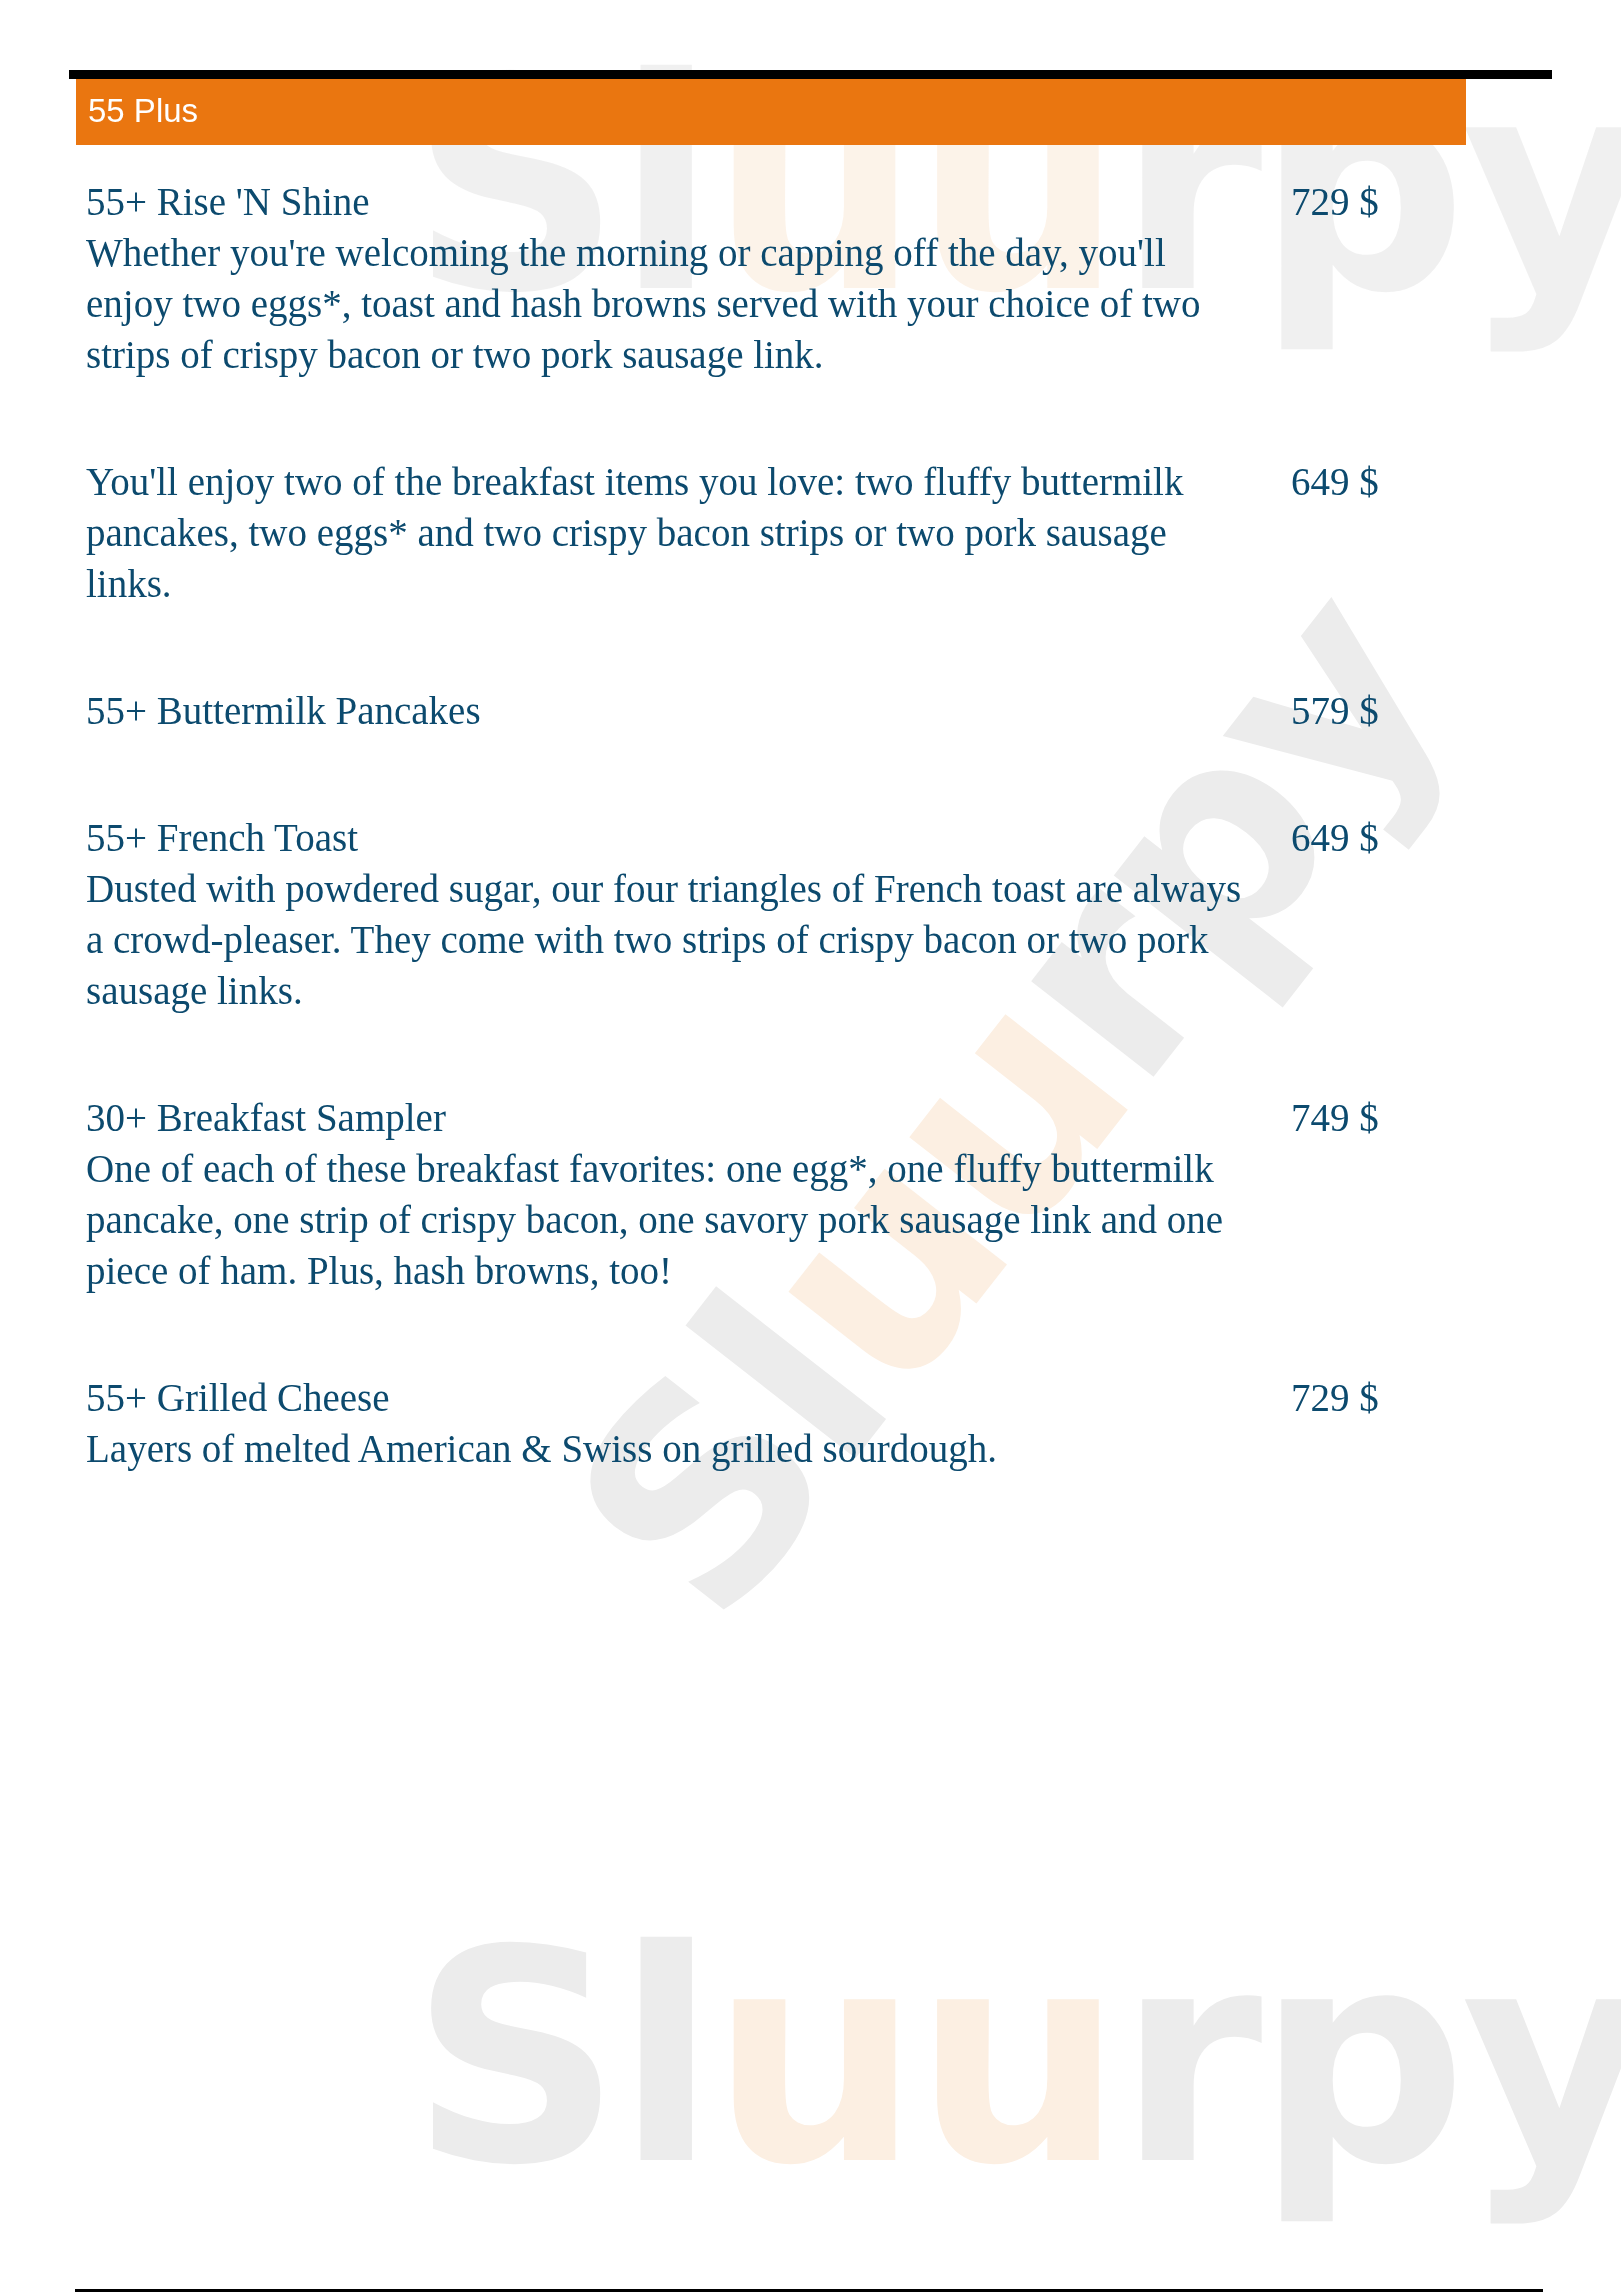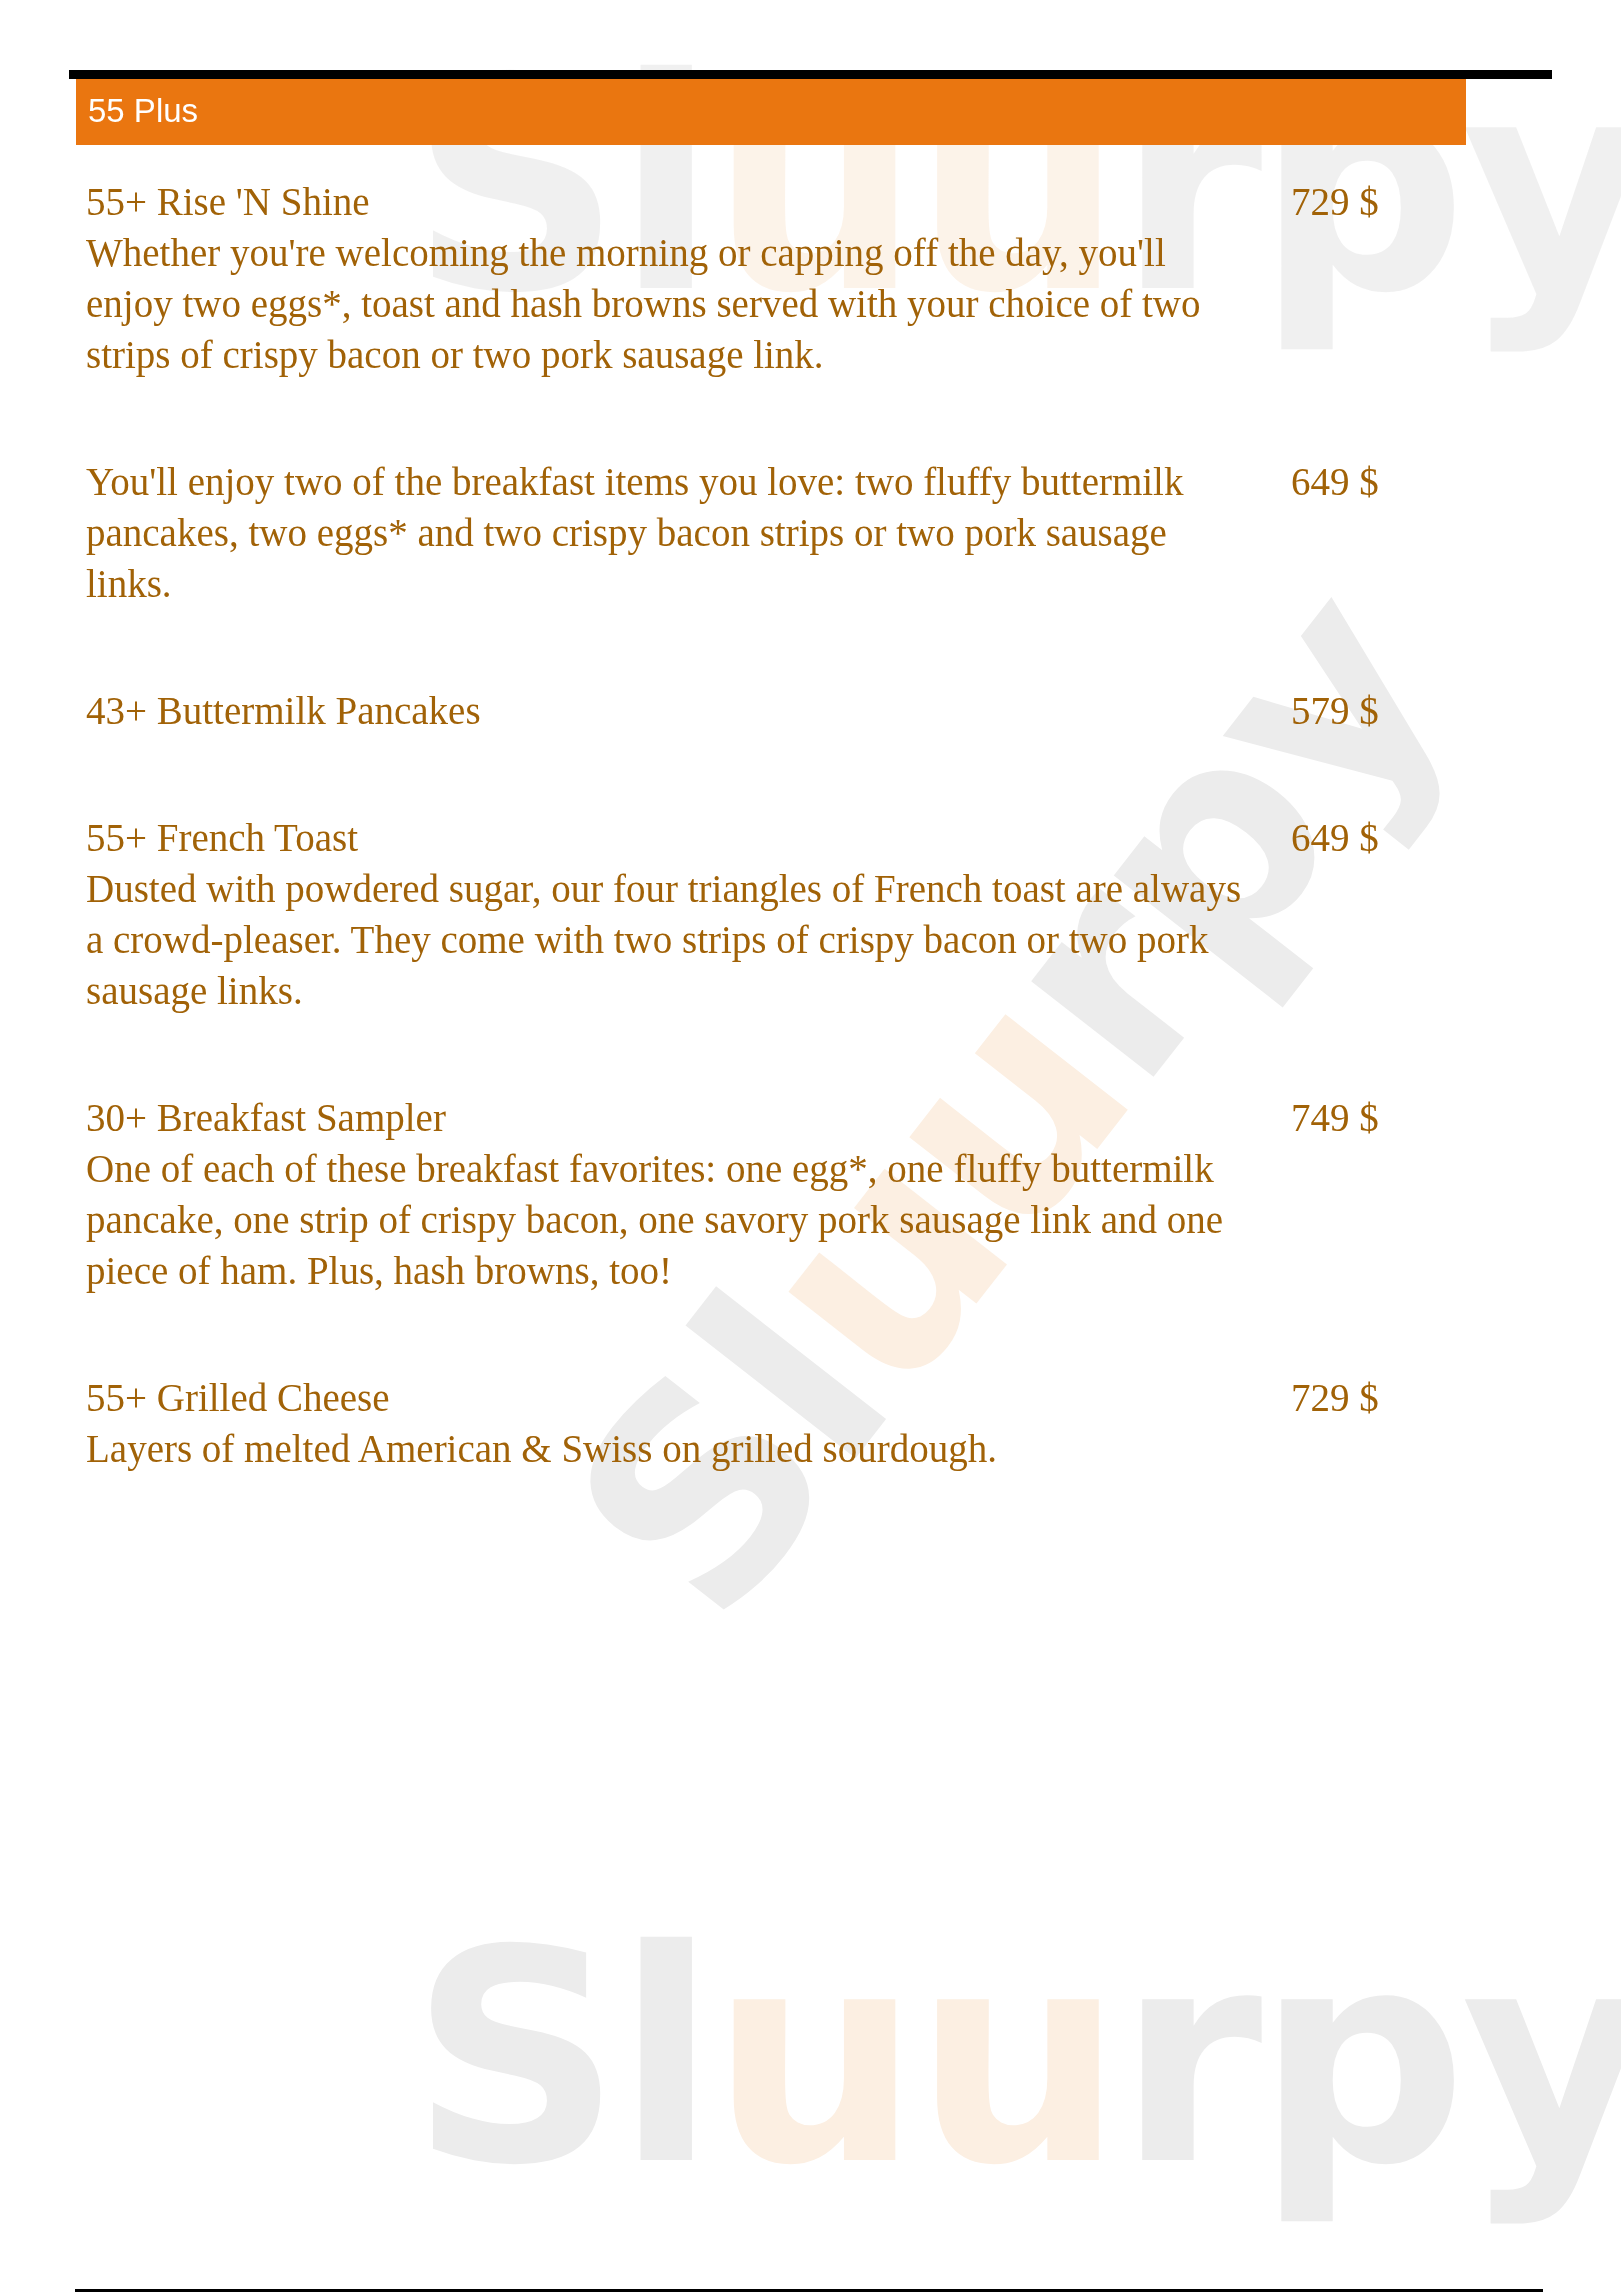--- a/index.html
+++ b/index.html
@@ -7,21 +7,21 @@
   .wm { position:absolute; font-family:"DejaVu Sans", sans-serif; font-weight:bold; white-space:nowrap; line-height:1; letter-spacing:-5.9px; pointer-events:none; z-index:1; }
   .wm .g { color:#ececec; }
   .wm .o { color:#fcefe2; }
   .wm-top { left:410px; top:39px; font-size:294px; }
   .wm-mid { left:412px; top:961px; font-size:284px; transform:rotate(-52deg); transform-origin:50% 50%; }
   .wm-bot { left:410px; top:1911px; font-size:294px; }
   .wm-top .o, .wm-top .g { opacity:0.75; }
   .rule-top { position:absolute; left:69px; top:70px; width:1483px; height:8.8px; background:#000; z-index:3; }
   .header-band { position:absolute; left:76px; top:77px; width:1390px; height:68px; background:#e97208; opacity:0.97; z-index:2; }
   .header-title { position:absolute; left:88px; top:80px; height:61px; line-height:61px; font-family:"Liberation Sans", sans-serif; font-size:33px; color:#ffffff; z-index:4; }
-  .menu { position:absolute; left:86px; top:176px; width:1392px; z-index:5; font-family:"Liberation Serif", serif; font-size:39px; line-height:51px; color:#a16207; }
+  .menu { position:absolute; left:86px; top:176px; width:1392px; z-index:5; font-family:"Liberation Serif", serif; font-size:39px; line-height:51px; color:#0c4a6e; }
   .item { position:relative; margin-bottom:76px; }
   .item-title { display:block; width:1196px; }
   .item-desc { display:block; width:1176px; }
   .item-price { position:absolute; left:1205px; top:0; white-space:nowrap; }
   .rule-bottom { position:absolute; left:75px; top:2289px; width:1468px; height:3.9px; background:#000; z-index:3; }
 </style>
 </head>
 <body>
 
 <div class="wm wm-top">
@@ -42,21 +42,21 @@
   <div class="item">
     <span class="item-title">55+ Rise 'N Shine</span>
     <span class="item-price">729 $</span>
     <span class="item-desc">Whether you're welcoming the morning or capping off the day, you'll enjoy two eggs*, toast and hash browns served with your choice of two strips of crispy bacon or two pork sausage link.</span>
   </div>
   <div class="item">
     <span class="item-price">649 $</span>
     <span class="item-desc">You'll enjoy two of the breakfast items you love: two fluffy buttermilk pancakes, two eggs* and two crispy bacon strips or two pork sausage links.</span>
   </div>
   <div class="item">
-    <span class="item-title">43+ Buttermilk Pancakes</span>
+    <span class="item-title">55+ Buttermilk Pancakes</span>
     <span class="item-price">579 $</span>
   </div>
   <div class="item">
     <span class="item-title">55+ French Toast</span>
     <span class="item-price">649 $</span>
     <span class="item-desc">Dusted with powdered sugar, our four triangles of French toast are always a crowd-pleaser. They come with two strips of crispy bacon or two pork sausage links.</span>
   </div>
   <div class="item">
     <span class="item-title">30+ Breakfast Sampler</span>
     <span class="item-price">749 $</span>

